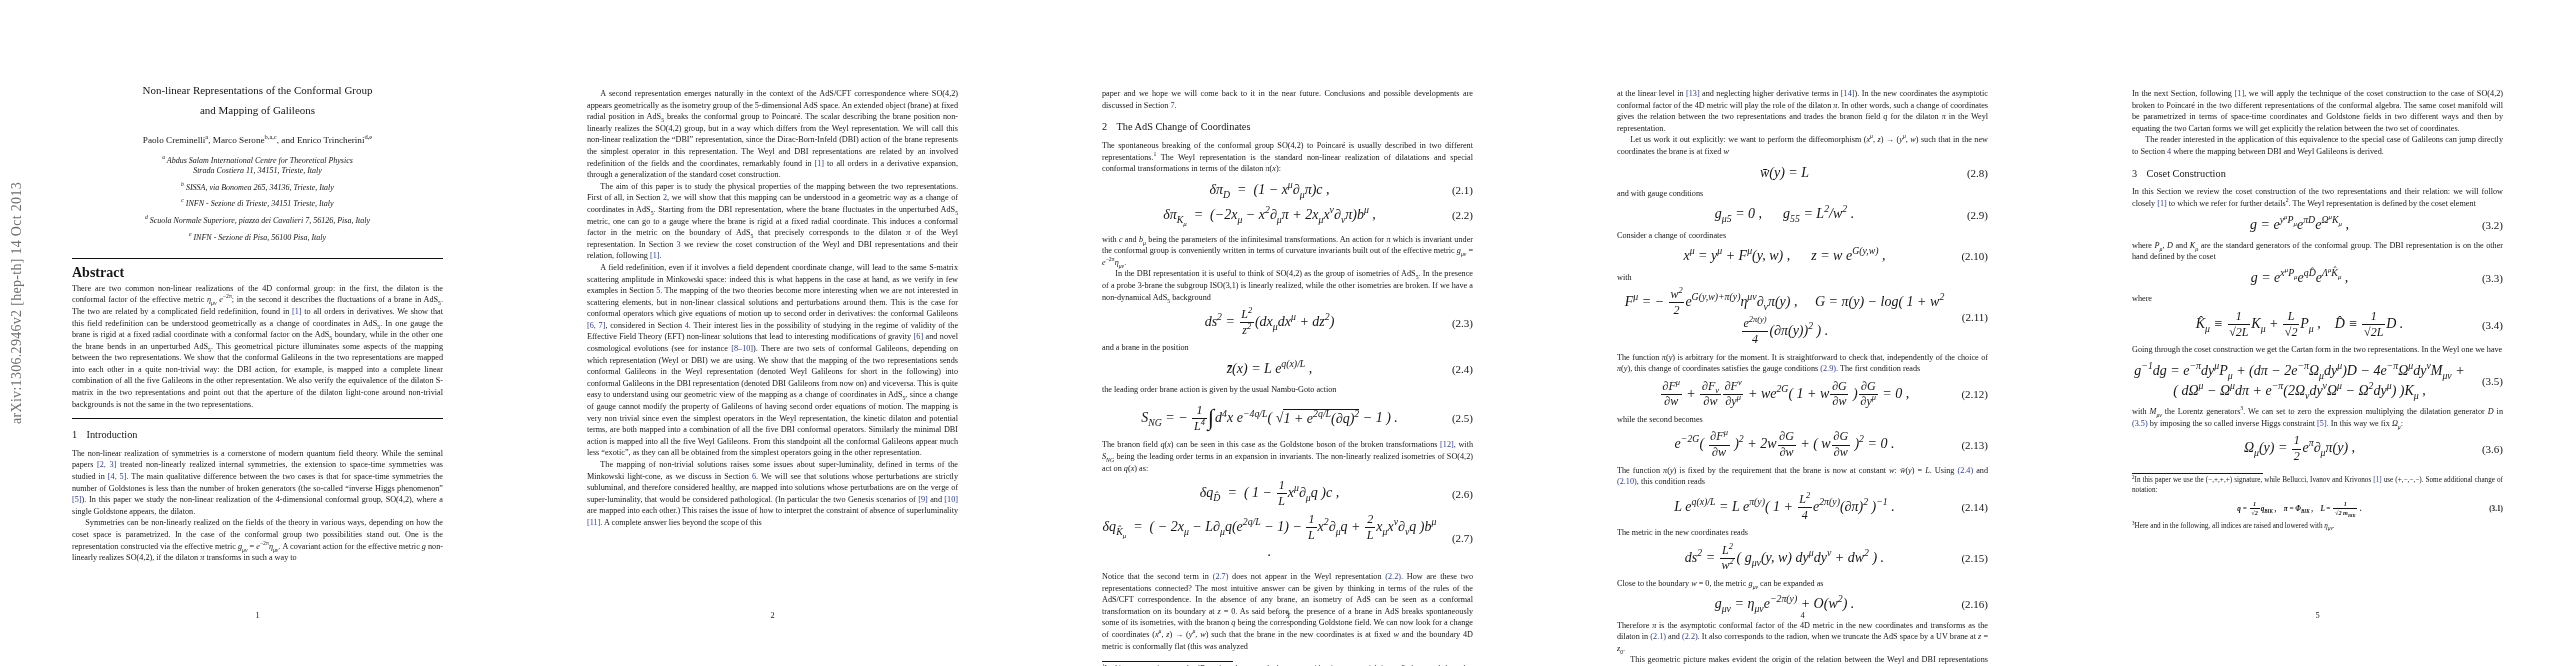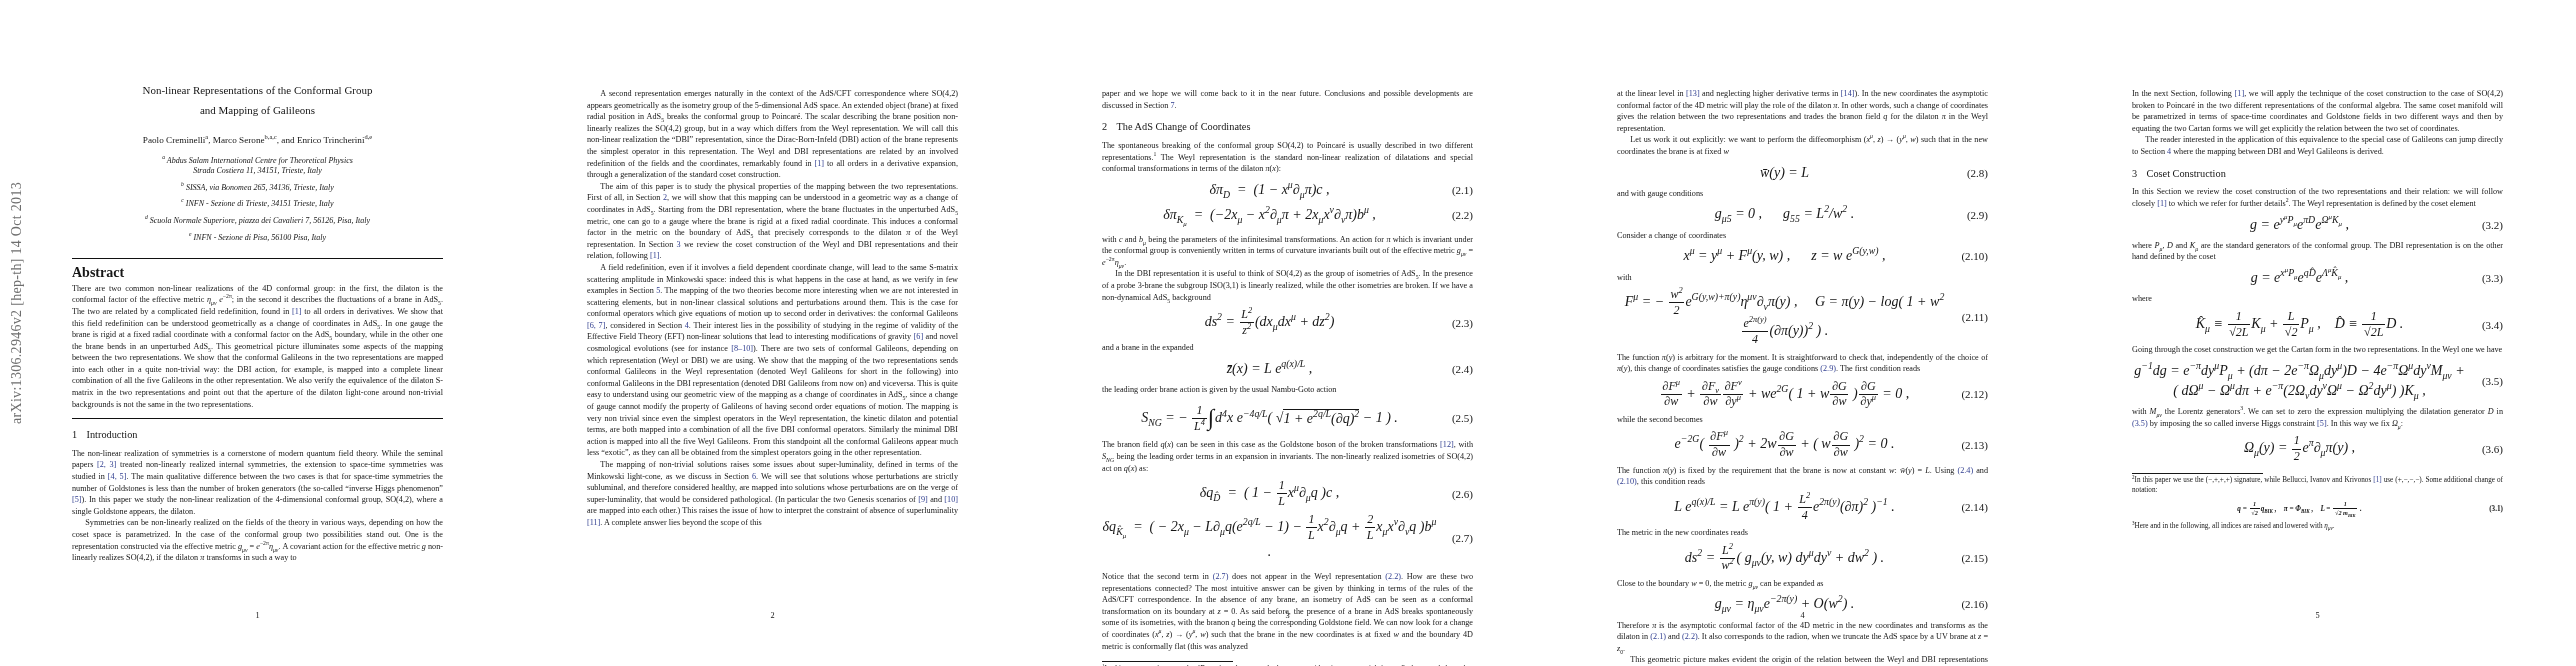--- a/index.html
+++ b/index.html
@@ -111,21 +111,21 @@
       </div>
       <p class="p ni mt">with <i>c</i> and <i>b<sub>μ</sub></i> being the parameters of the infinitesimal transformations. An action for <i>π</i> which is invariant under the conformal group is conveniently written in terms of curvature invariants built out of the effective metric <i>g<sub>μν</sub></i> = <i>e</i><sup>−2π</sup><i>η<sub>μν</sub></i>.</p>
       <p class="p">In the DBI representation it is useful to think of SO(4,2) as the group of isometries of AdS<sub>5</sub>. In the presence of a probe 3-brane the subgroup ISO(3,1) is linearly realized, while the other isometries are broken. If we have a non-dynamical AdS<sub>5</sub> background</p>
       <div class="eq">
         <span class="eq-body">ds<sup>2</sup> = <span class="fr">
               <span class="t">L<sup>2</sup></span>
               <span class="b">z<sup>2</sup></span>
             </span>(dx<sub>μ</sub>dx<sup>μ</sup> + dz<sup>2</sup>)</span>
         <span class="eq-num">(2.3)</span>
       </div>
-      <p class="p ni">and a brane in the expanded</p>
+      <p class="p ni">and a brane in the position</p>
       <div class="eq">
         <span class="eq-body">z̄(x) = L e<sup>q(x)/L</sup> ,</span>
         <span class="eq-num">(2.4)</span>
       </div>
       <p class="p ni">the leading order brane action is given by the usual Nambu-Goto action</p>
       <div class="eq">
         <span class="eq-body">S<sub>NG</sub> = − <span class="fr">
               <span class="t">1</span>
               <span class="b">L<sup>4</sup></span>
             </span><span class="int">∫</span>d<sup>4</sup>x e<sup>−4q/L</sup>( √<span class="ov">1 + e<sup>2q/L</sup>(∂q)<sup>2</sup></span> − 1 ) .</span>

